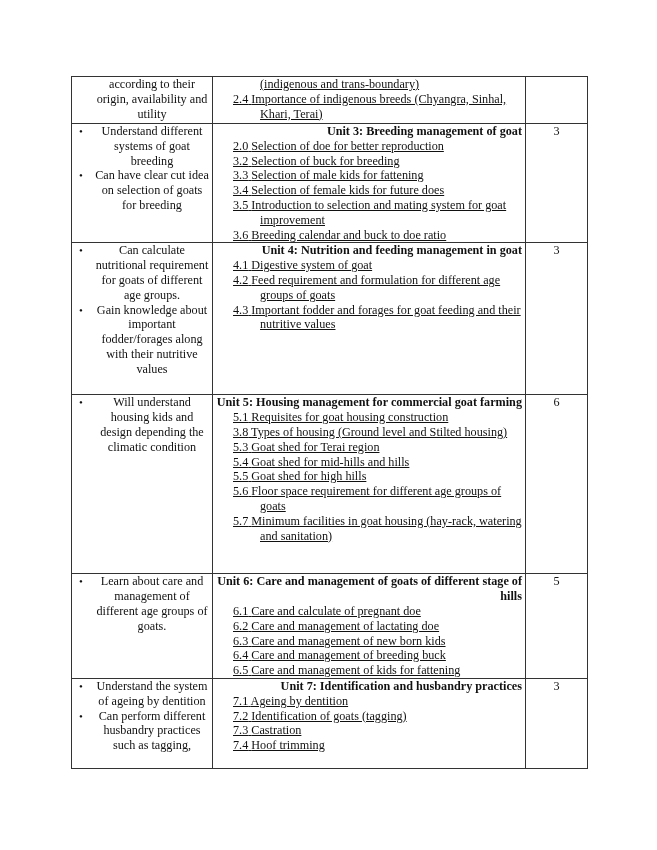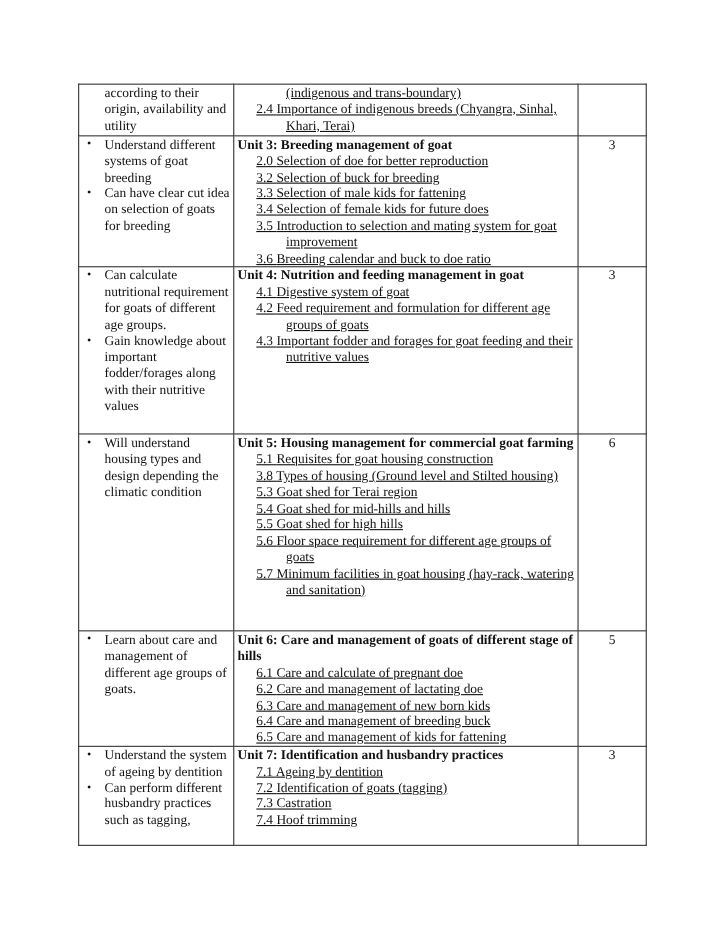--- a/index.html
+++ b/index.html
@@ -2,24 +2,24 @@
 <html><head>
 <meta charset="utf-8">
 <style>
   html, body { margin:0; padding:0; background:#ffffff; }
   body { width:657px; height:850px; position:relative; overflow:hidden;
          font-family:"Liberation Serif", "DejaVu Serif", serif; color:#111; }
   table.syllabus { position:absolute; left:71px; top:76px; width:516px;
          border-collapse:collapse; table-layout:fixed; font-size:12.2px; line-height:14.8px; }
   table.syllabus td { border:1px solid #333; vertical-align:top; padding:0 3px 0 3px; }
   col.c1 { width:141px; } col.c2 { width:313px; } col.c3 { width:62px; }
-  ul.obj { margin:0; padding:0; list-style:none; }
+  ul.obj { margin:0; padding:0; list-style:none;text-align:center; }
   ul.obj li { position:relative; padding-left:20px; }
   ul.obj li.bullet::before { content:"\2022"; position:absolute; left:4px; top:0; font-size:11px; }
-  .unit-title { font-weight:bold; }
+  .unit-title { font-weight:bold;text-align:right; }
   ol.topics { margin:0; padding:0; list-style:none; }
   ol.topics li { padding-left:44px; text-indent:-27px;text-decoration:underline; }
   ol.topics li.cont { text-indent:0; }
   .hours { text-align:center; }
   .r0 td { height:46px; }
   .r1 td { height:116px; }
   .r2 td { height:151px; }
   .r3 td { height:178px; }
   .r4 td { height:103px; }
   .r5 td { height:89px; }
@@ -81,21 +81,21 @@
             <li><span>4.1</span> <span>Digestive system of goat</span></li>
             <li><span>4.2</span> <span>Feed requirement and formulation for different age groups of goats</span></li>
             <li><span>4.3</span> <span>Important fodder and forages for goat feeding and their nutritive values</span></li>
           </ol>
         </td>
         <td class="hours">3</td>
       </tr>
       <tr class="r3">
         <td>
           <ul class="obj">
-            <li class="bullet">Will understand housing types and design depending the climatic condition</li>
+            <li class="bullet">Will understand housing kids and design depending the climatic condition</li>
           </ul>
         </td>
         <td>
           <div class="unit-title">Unit 5: Housing management for commercial goat farming</div>
           <ol class="topics">
             <li><span>5.1</span> <span>Requisites for goat housing construction</span></li>
             <li><span>3.8</span> <span>Types of housing (Ground level and Stilted housing)</span></li>
             <li><span>5.3</span> <span>Goat shed for Terai region</span></li>
             <li><span>5.4</span> <span>Goat shed for mid-hills and hills</span></li>
             <li><span>5.5</span> <span>Goat shed for high hills</span></li>

